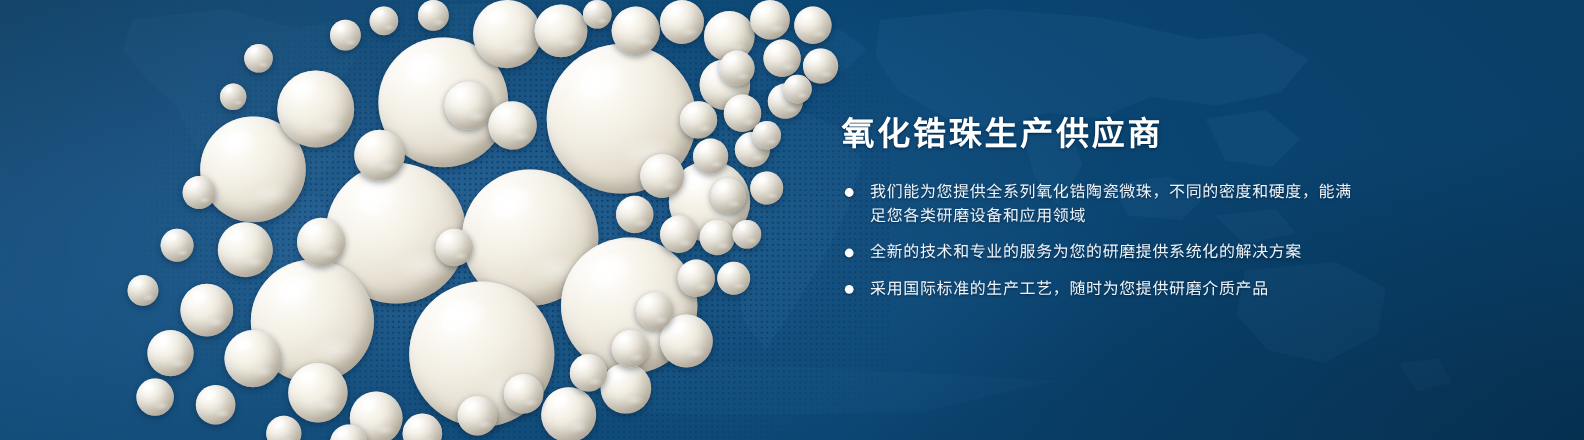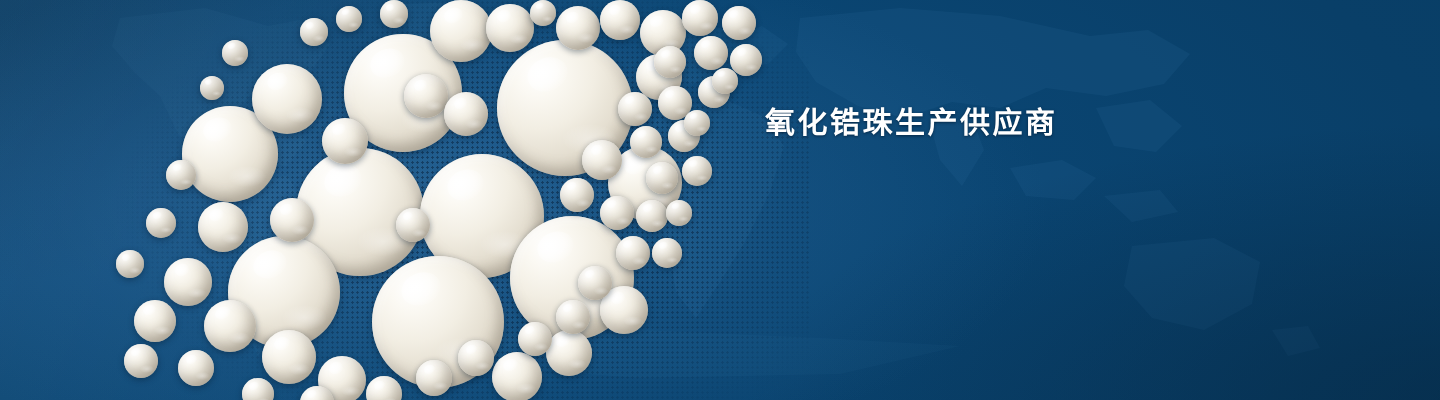--- a/index.html
+++ b/index.html
@@ -227,16 +227,28 @@
     <div class="bead" style="left:116px;top:250px;width:28px;height:28px;"></div>
     <div class="bead" style="left:666px;top:200px;width:26px;height:26px;"></div>
     <div class="bead" style="left:684px;top:110px;width:26px;height:26px;"></div>
     <div class="bead" style="left:712px;top:68px;width:26px;height:26px;"></div>
   </div>
 
   <div class="copy">
     <h1 class="headline">氧化锆珠生产供应商</h1>
 
     <ul class="bullets">
+      <li class="bullet">
+        <span class="dot"></span>
+        <span class="bullet-text">我们能为您提供全系列氧化锆陶瓷微珠，不同的密度和硬度，能满足您各类研磨设备和应用领域</span>
+      </li>
+      <li class="bullet">
+        <span class="dot"></span>
+        <span class="bullet-text">全新的技术和专业的服务为您的研磨提供系统化的解决方案</span>
+      </li>
+      <li class="bullet">
+        <span class="dot"></span>
+        <span class="bullet-text">采用国际标准的生产工艺，随时为您提供研磨介质产品</span>
+      </li>
     </ul>
   </div>
 
 </div>
 
 </body></html>

